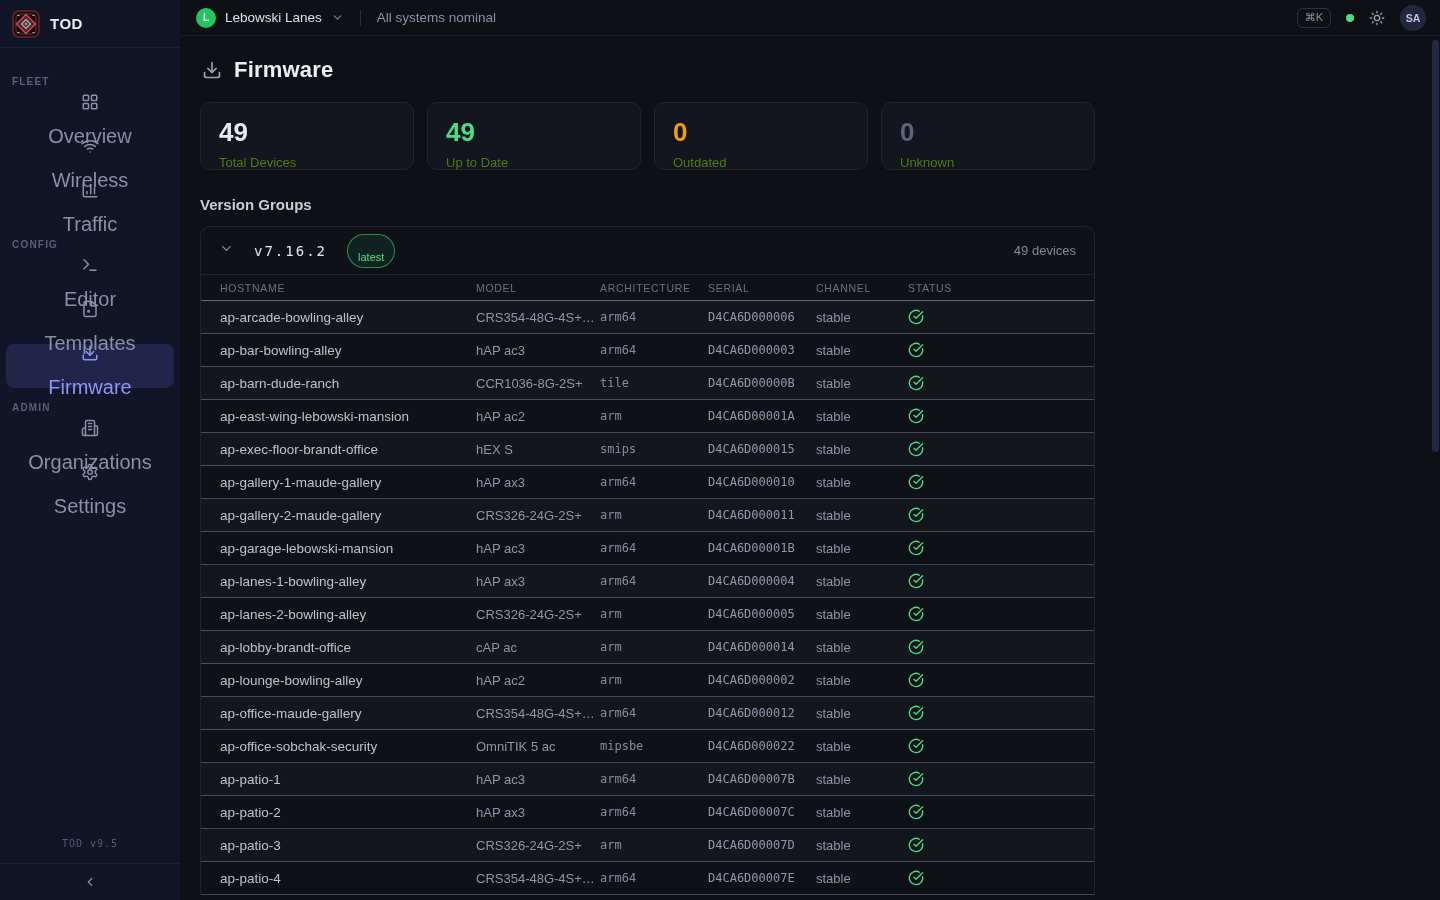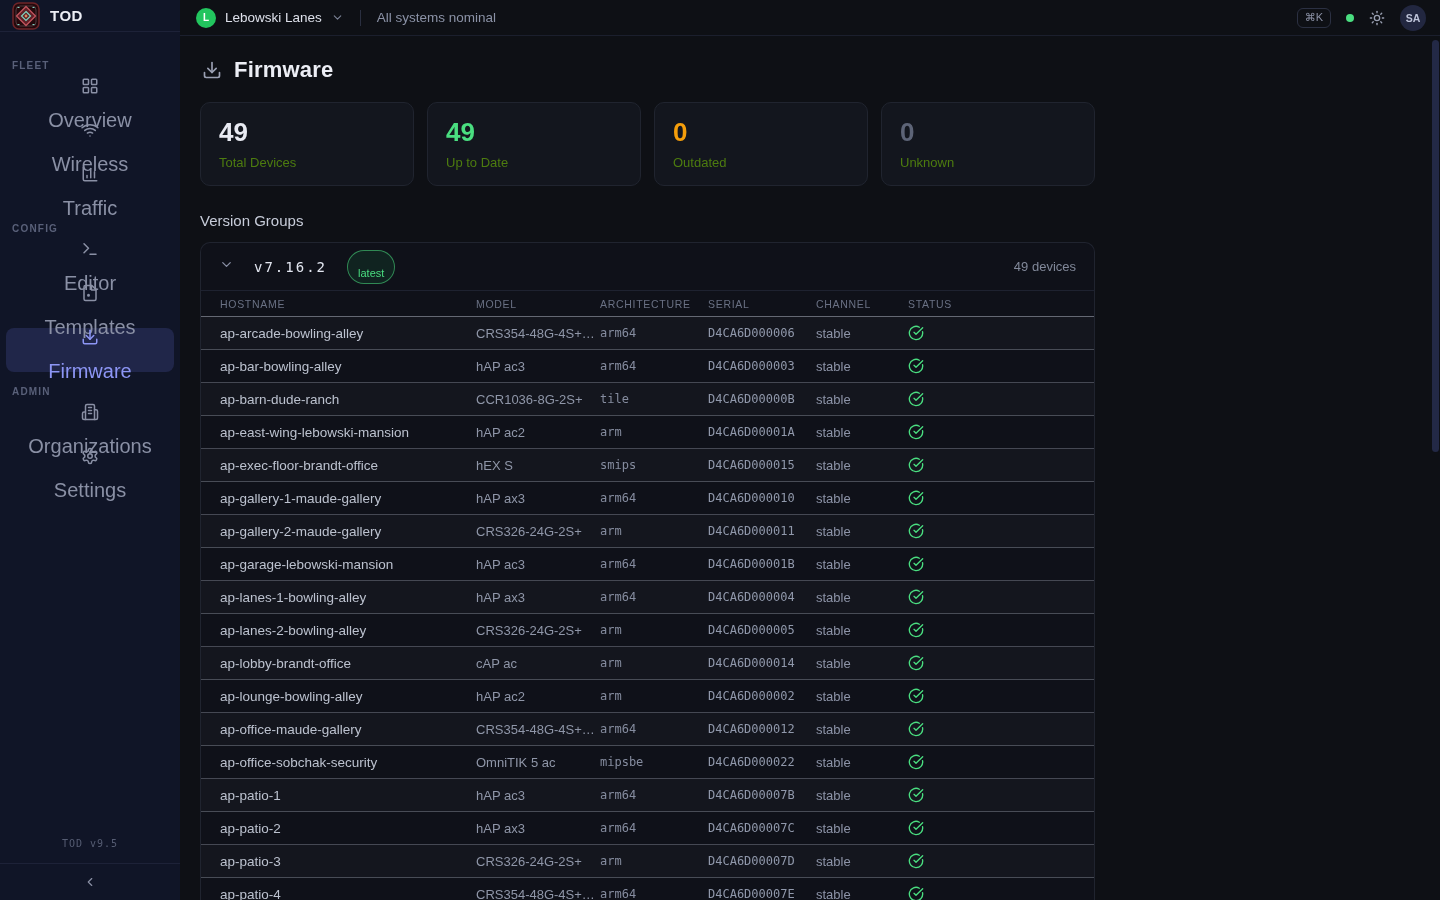--- a/index.html
+++ b/index.html
@@ -13,21 +13,21 @@
   .mono { font-family: "DejaVu Sans Mono", monospace; }
 
   
   .sidebar {
     width: 180px; height: 900px; flex: 0 0 180px;
     background: #101527;
     display: flex; flex-direction: column;
     position: relative;
   }
   .logo-row {
-    height: 32px; display: flex; align-items: center; gap: 10px;
+    height: 48px; display: flex; align-items: center; gap: 10px;
     padding: 0 12px; border-bottom: 1px solid #1d2238;
   }
   .logo-badge { width: 28px; height: 28px; border-radius: 6px; flex: 0 0 28px; }
   .logo-text { font-size: 15px; font-weight: 700; color: #eceef5; letter-spacing: 0.5px; }
 
   .nav { flex: 1 1 auto; padding-top: 14px; overflow: hidden; }
   .nav-section-label {
     font-size: 10px; font-weight: 700; letter-spacing: 1.2px;
     color: #596079; text-transform: uppercase;
     padding: 14px 12px 6px 12px;
@@ -92,26 +92,26 @@
   .page-title-row { display: flex; align-items: center; gap: 12px; padding-left: 2px; }
   .page-title-row svg { stroke: #9aa0b2; }
   .page-title { font-size: 22px; font-weight: 700; color: #eceef5; letter-spacing: 0.2px; }
 
   .stats-grid {
     margin-top: 19px; width: 895px;
     display: grid; grid-template-columns: repeat(4, 1fr); gap: 13px;
   }
   .stat-card {
     background: #13161e; border: 1px solid #20242f; border-radius: 10px;
-    height: 84px; padding: 15px 18px;
+    height: 68px; padding: 15px 18px;
   }
   .stat-value { font-size: 26px; font-weight: 700; line-height: 1.1; }
   .stat-label { font-size: 13px; color: #4d7c0f; margin-top: 8px; }
 
-  .section-title { margin-top: 26px; font-size: 15px; font-weight: 400; color: #c7ccd9; }
+  .section-title { margin-top: 26px; font-size: 15px; font-weight: 700; color: #c7ccd9; }
 
   .group-card {
     margin-top: 13px; width: 895px;
     background: #0f1119; border: 1px solid #20242f;
     border-radius: 10px 10px 0 0; border-bottom: none;
     overflow: hidden;
   }
   .group-header { height: 47px; display: flex; align-items: center; padding: 0 18px; gap: 20px; cursor: pointer; }
   .group-header .chev svg { stroke: #8a90a5; }
   .group-version { font-family: "DejaVu Sans Mono", monospace; font-size: 14px; color: #e2e6f0; letter-spacing: 2px; }

